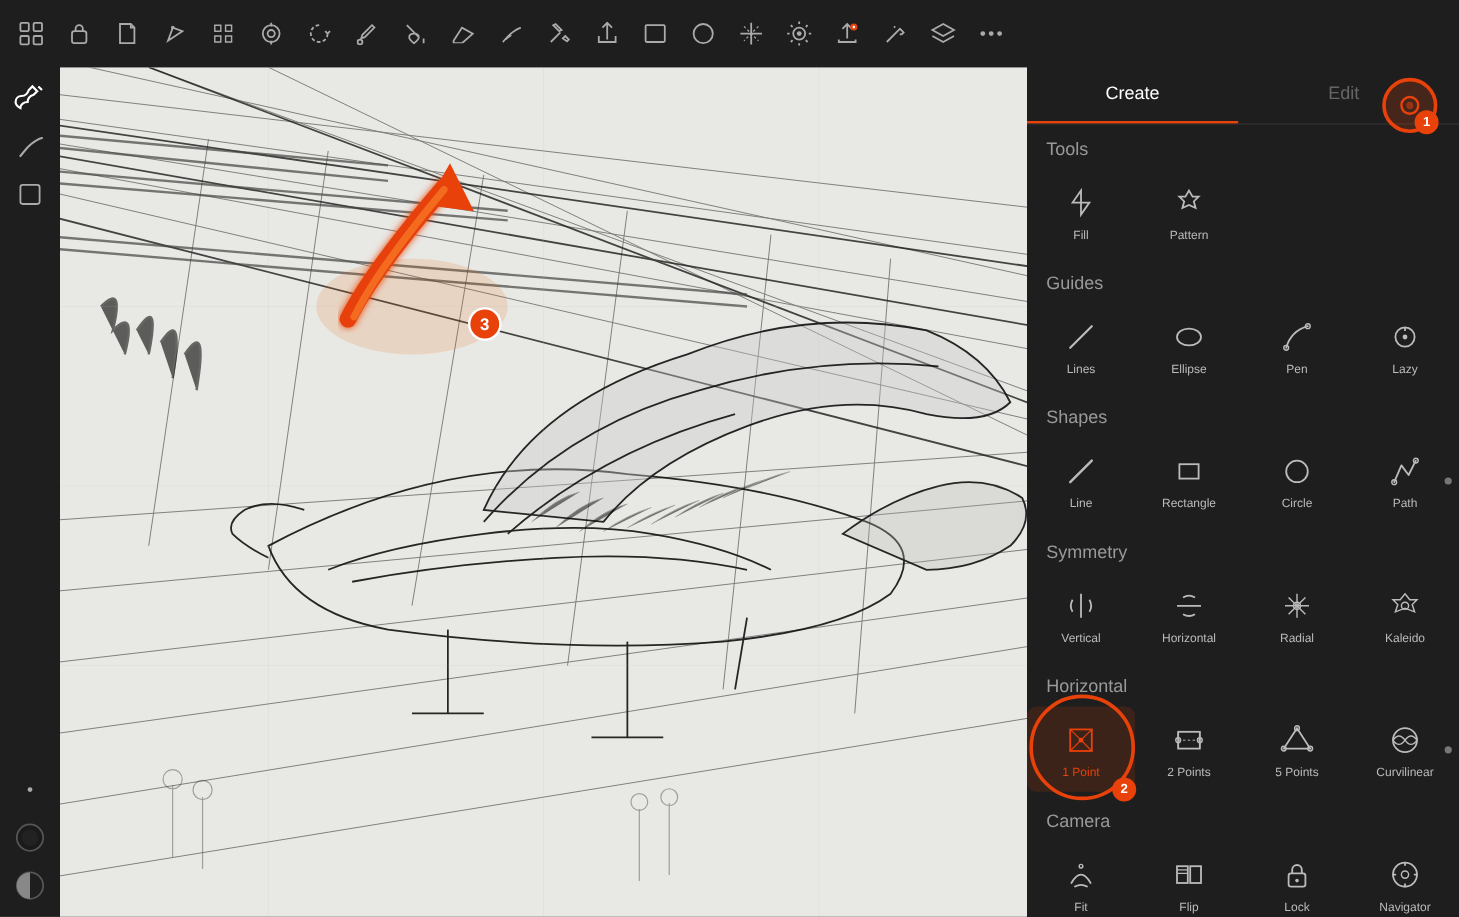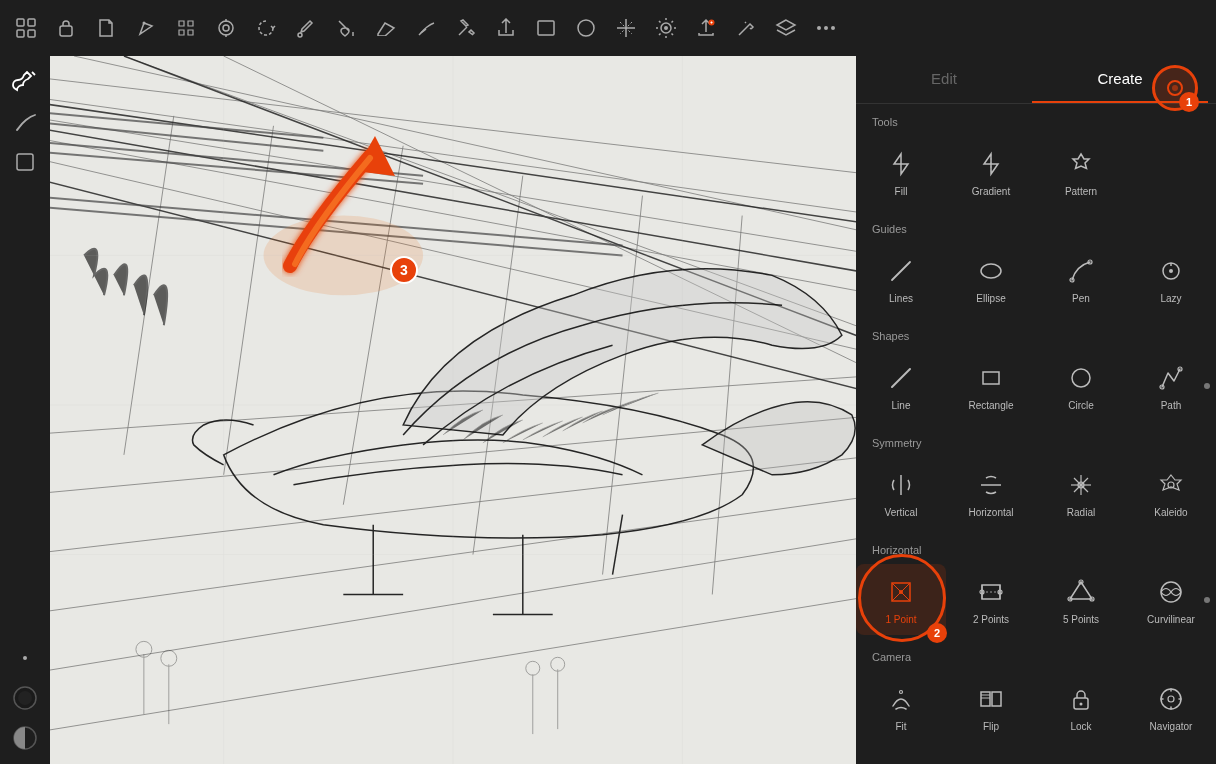--- a/index.html
+++ b/index.html
@@ -172,21 +172,21 @@
       font-size: 11px;
       font-weight: bold;
       display: flex;
       align-items: center;
       justify-content: center;
     }
 
     
     .section-label {
       color: #999;
-      font-size: 11px;
+      font-size: 15px;
       padding: 12px 16px 4px;
       font-weight: 400;
     }
 
     
     .tool-grid {
       display: grid;
       grid-template-columns: repeat(4, 1fr);
       gap: 0;
       padding: 4px 0;
@@ -538,22 +538,22 @@
       </div>
 
       <div style="position:absolute; top:200px; left:340px;" class="step-badge">3</div>
 
     </div>
   </div>
 
   <div class="right-panel">
 
     <div class="panel-tabs">
+      <div class="panel-tab active">Create</div>
       <div class="panel-tab">Edit</div>
-      <div class="panel-tab active">Create</div>
 
       <div style="position:relative; display:flex; align-items:center; justify-content:center; margin-right:8px; margin-top:4px;">
         <div class="panel-circle-btn">
           <svg width="22" height="22" viewBox="0 0 22 22" fill="none">
             <circle cx="11" cy="11" r="7" stroke="#e8410a" stroke-width="2" fill="none"></circle>
             <circle cx="11" cy="11" r="3" fill="#e8410a" opacity="0.5"></circle>
           </svg>
           <div class="badge-1">1</div>
         </div>
       </div>
@@ -561,29 +561,20 @@
 
     <div class="section-label">Tools</div>
     <div class="tool-grid">
       <div class="tool-item">
         <div class="tool-icon">
           <svg width="30" height="30" viewBox="0 0 30 30" fill="none">
             <path d="M15 5L8 15h7v10l7-10h-7z" stroke="#bbb" stroke-width="1.5" fill="none"></path>
           </svg>
         </div>
         <span class="tool-label">Fill</span>
-      </div>
-      <div class="tool-item">
-        <div class="tool-icon">
-          <svg width="30" height="30" viewBox="0 0 30 30" fill="none">
-            <path d="M15 5L8 15h7v10l7-10h-7z" stroke="#bbb" stroke-width="1.5" fill="none"></path>
-            <path d="M15 5L15 25" stroke="#bbb" stroke-width="0.5" stroke-dasharray="2 2"></path>
-          </svg>
-        </div>
-        <span class="tool-label">Gradient</span>
       </div>
       <div class="tool-item">
         <div class="tool-icon">
           <svg width="30" height="30" viewBox="0 0 30 30" fill="none">
             <path d="M15 5l3 5h5l-4 4 1.5 5.5L15 17l-5.5 2.5L11 14 7 10h5z" stroke="#bbb" stroke-width="1.5" fill="none"></path>
           </svg>
         </div>
         <span class="tool-label">Pattern</span>
       </div>
     </div>

